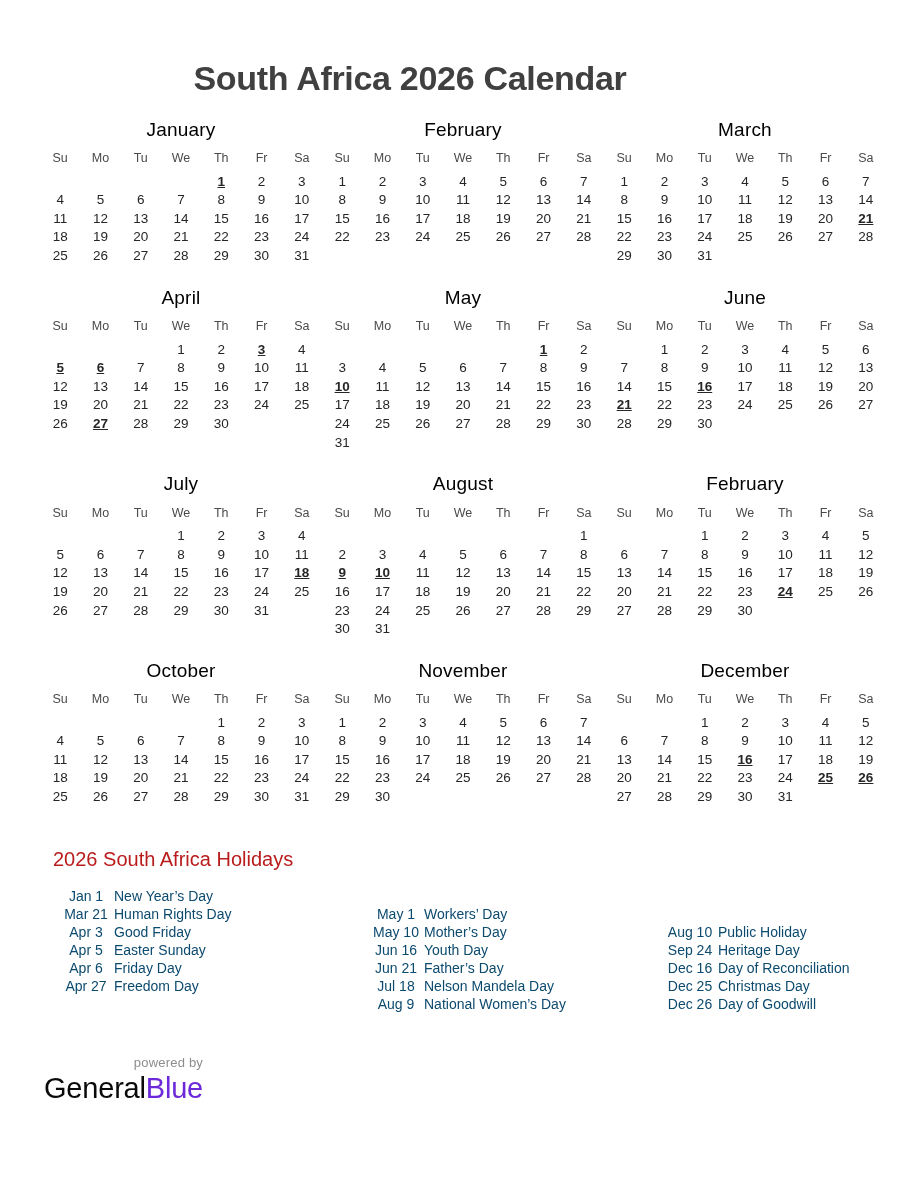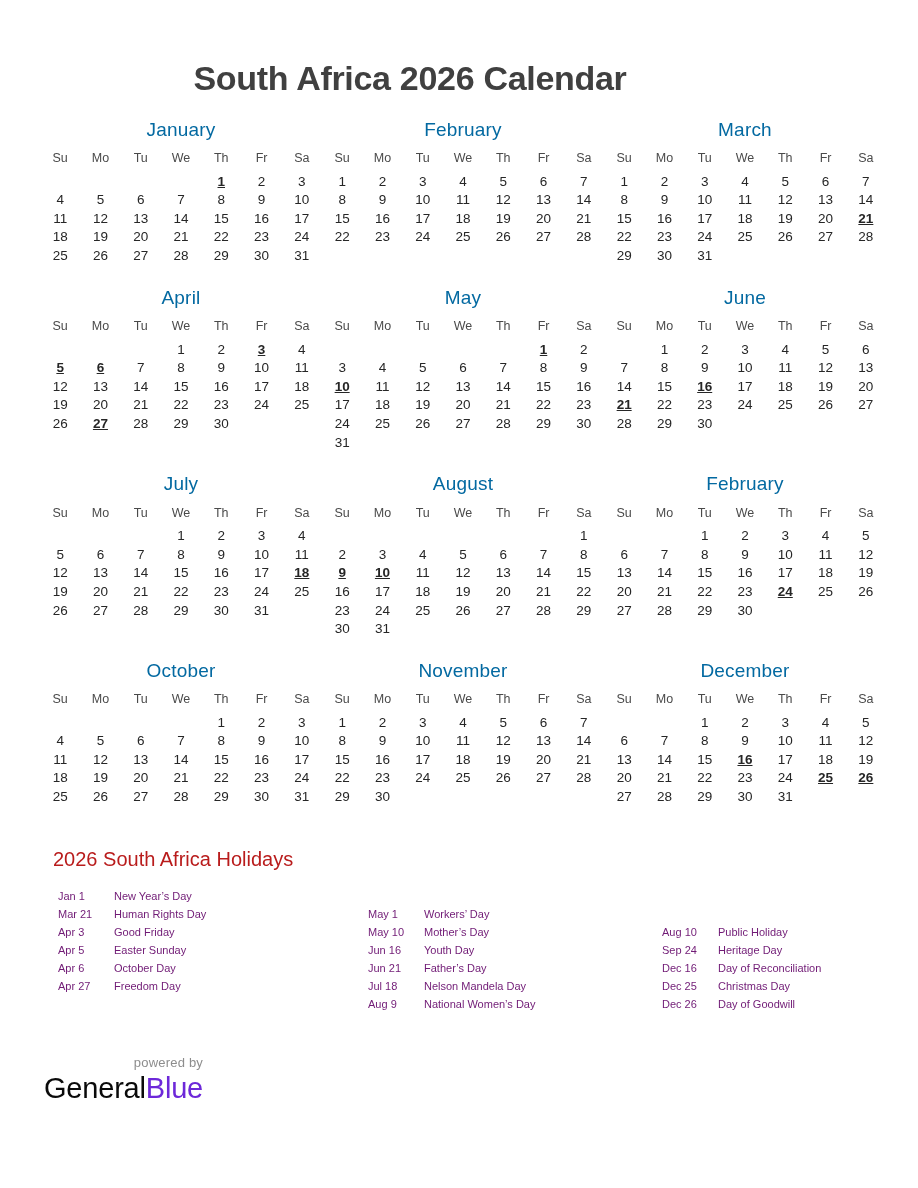--- a/index.html
+++ b/index.html
@@ -46,21 +46,21 @@
 
   .month {
     width: 282px;
     margin: 0 auto;
     padding-bottom: 22px;
   }
 
   .month-name {
     text-align: center;
     font-size: 19px;
-    color: #0369a1;
+    color: #000000;
     font-weight: normal;
     padding-bottom: 7px;
     letter-spacing: 0.2px;
   }
 
   table.cal {
     width: 100%;
     border-collapse: collapse;
     table-layout: fixed;
   }
@@ -112,25 +112,26 @@
 
   .holiday-col {
     padding-left: 18px;
     box-sizing: border-box;
   }
   .holiday-col.col2 { padding-left: 46px; }
   .holiday-col.col3 { padding-left: 58px; }
 
   .holiday-row {
     display: flex;
-    font-size: 11px;
-    color: #701a75;
+    font-size: 14px;
+    color: #0c4a6e;
     line-height: 18px;
     height: 18px;
     margin-bottom: 0px;
+    text-align: center;
   }
   .holiday-date {
     width: 56px;
     flex: 0 0 56px;
     white-space: nowrap;
   }
   .holiday-name {
     white-space: nowrap;
   }
 
@@ -951,21 +952,21 @@
           <div class="holiday-row">
             <span class="holiday-date">Apr 3</span>
             <span class="holiday-name">Good Friday</span>
           </div>
           <div class="holiday-row">
             <span class="holiday-date">Apr 5</span>
             <span class="holiday-name">Easter Sunday</span>
           </div>
           <div class="holiday-row">
             <span class="holiday-date">Apr 6</span>
-            <span class="holiday-name">October Day</span>
+            <span class="holiday-name">Friday Day</span>
           </div>
           <div class="holiday-row">
             <span class="holiday-date">Apr 27</span>
             <span class="holiday-name">Freedom Day</span>
           </div>
         </div>
         <div class="holiday-col col2">
           <div class="holiday-row">
             <span class="holiday-date">May 1</span>
             <span class="holiday-name">Workers’ Day</span>

